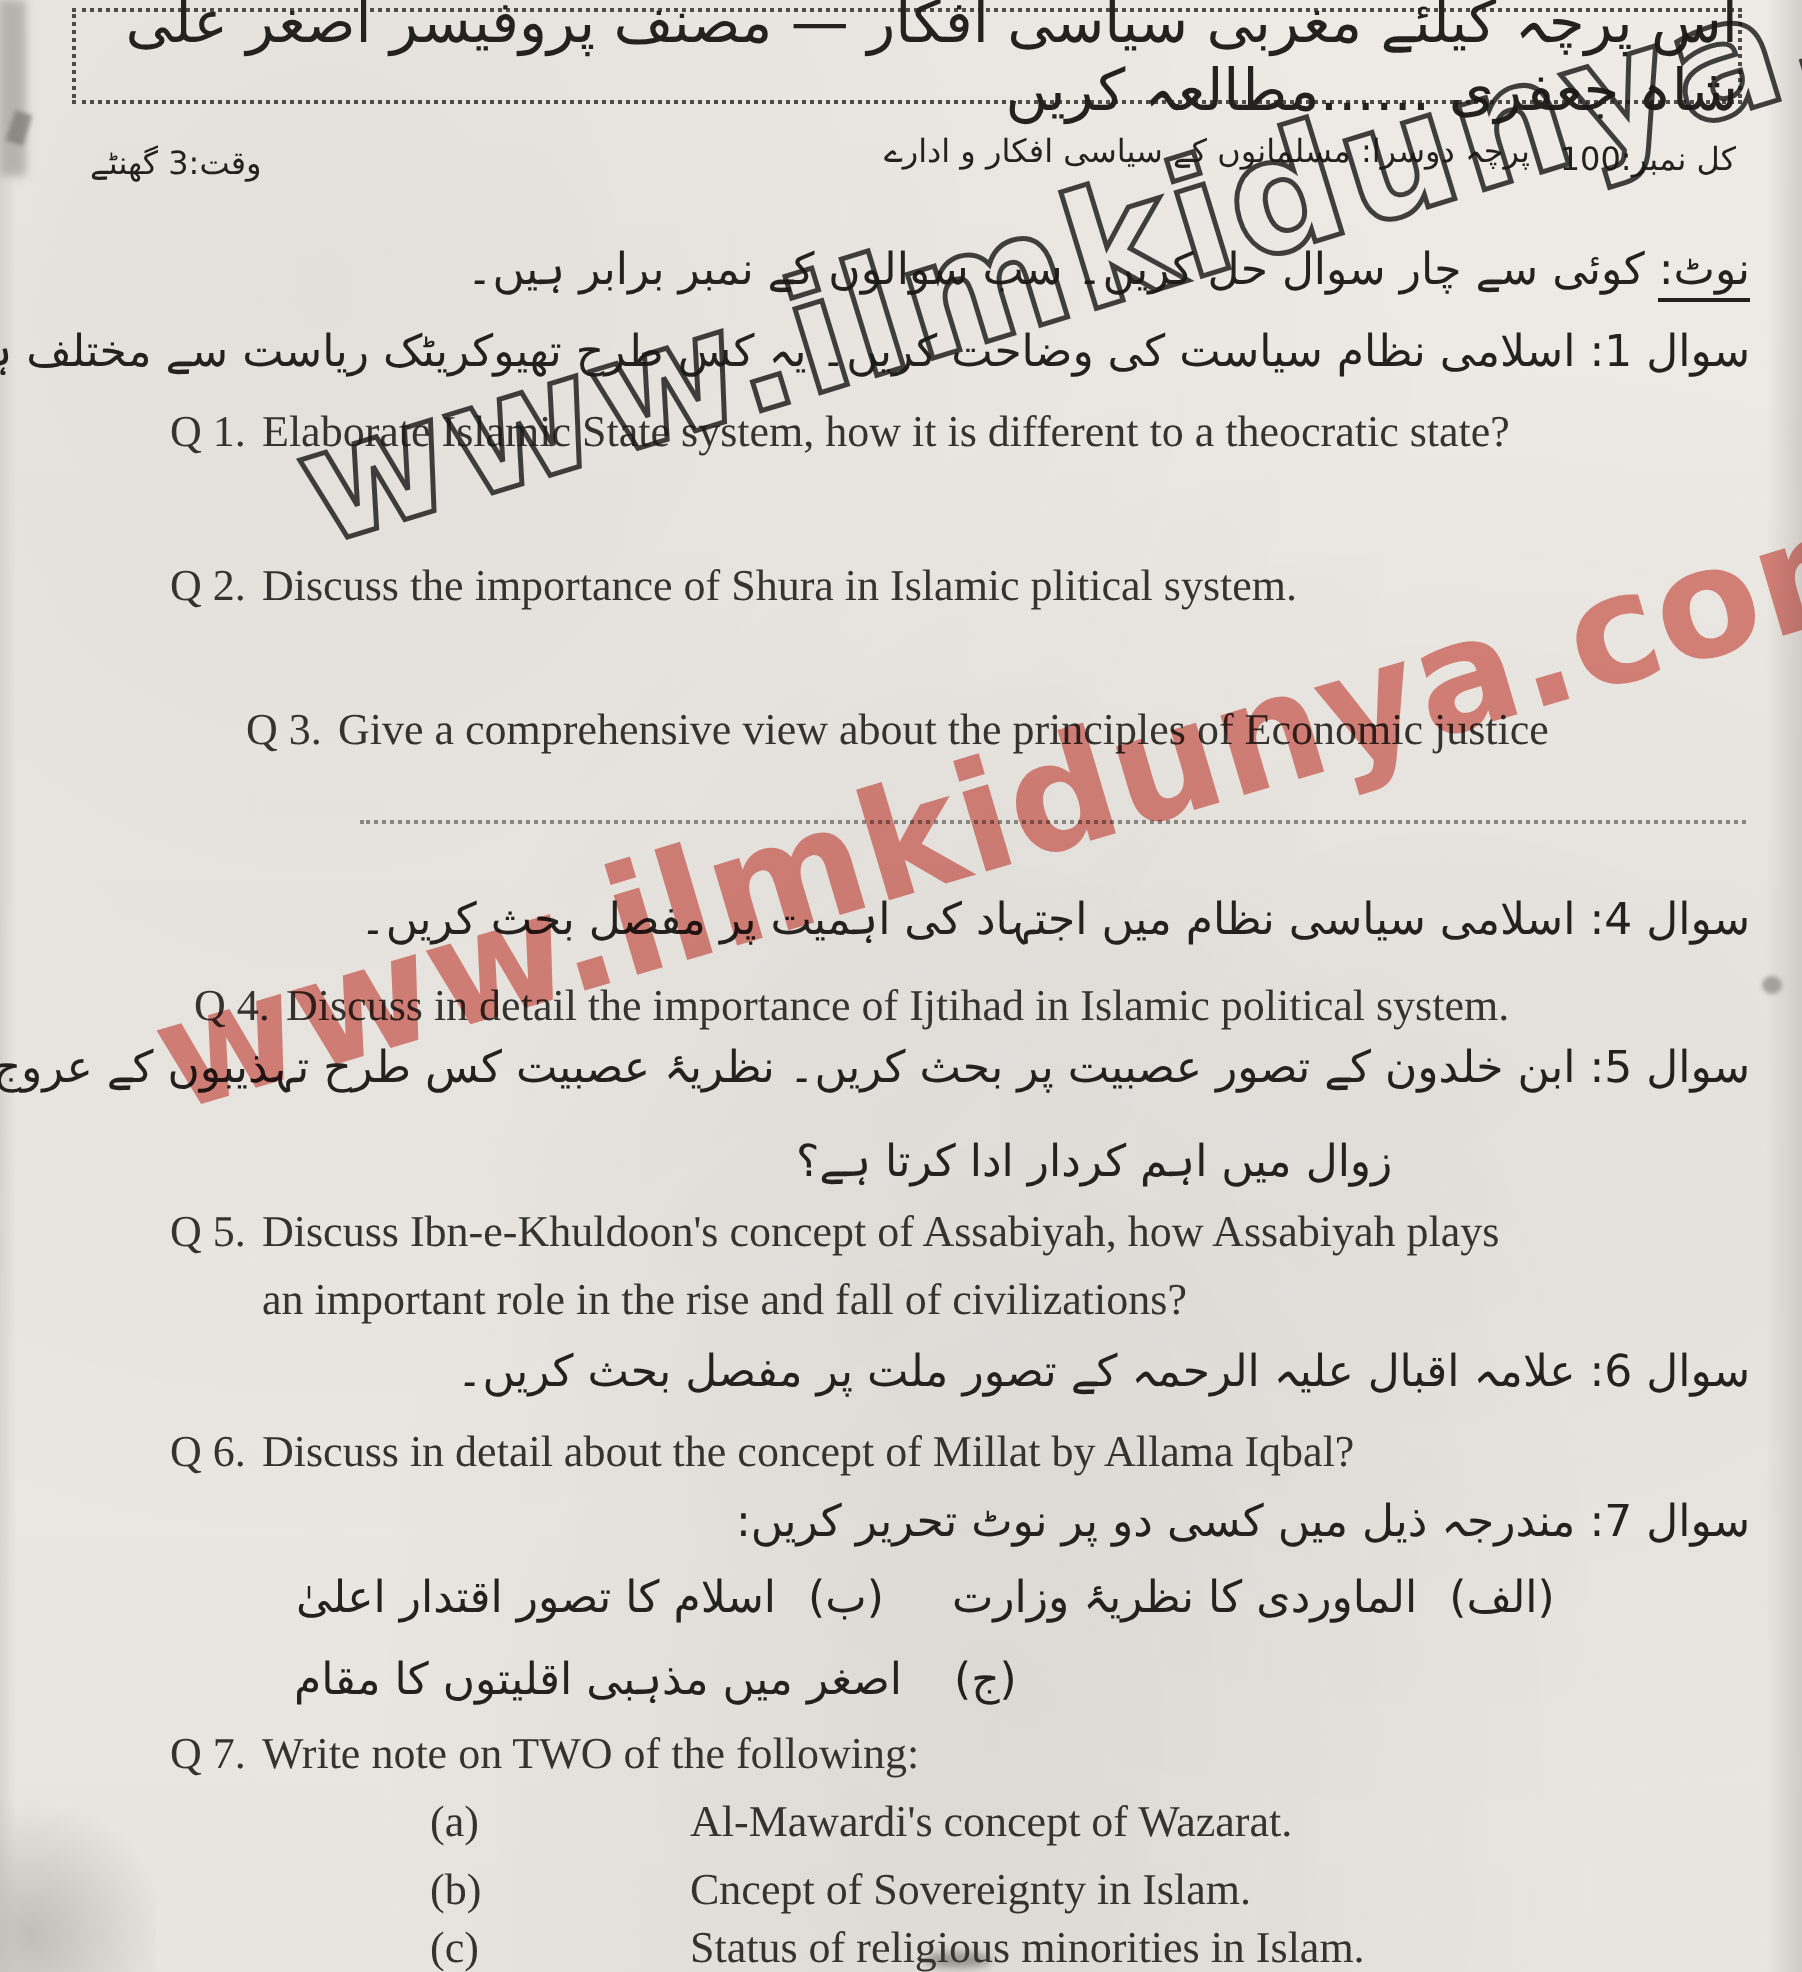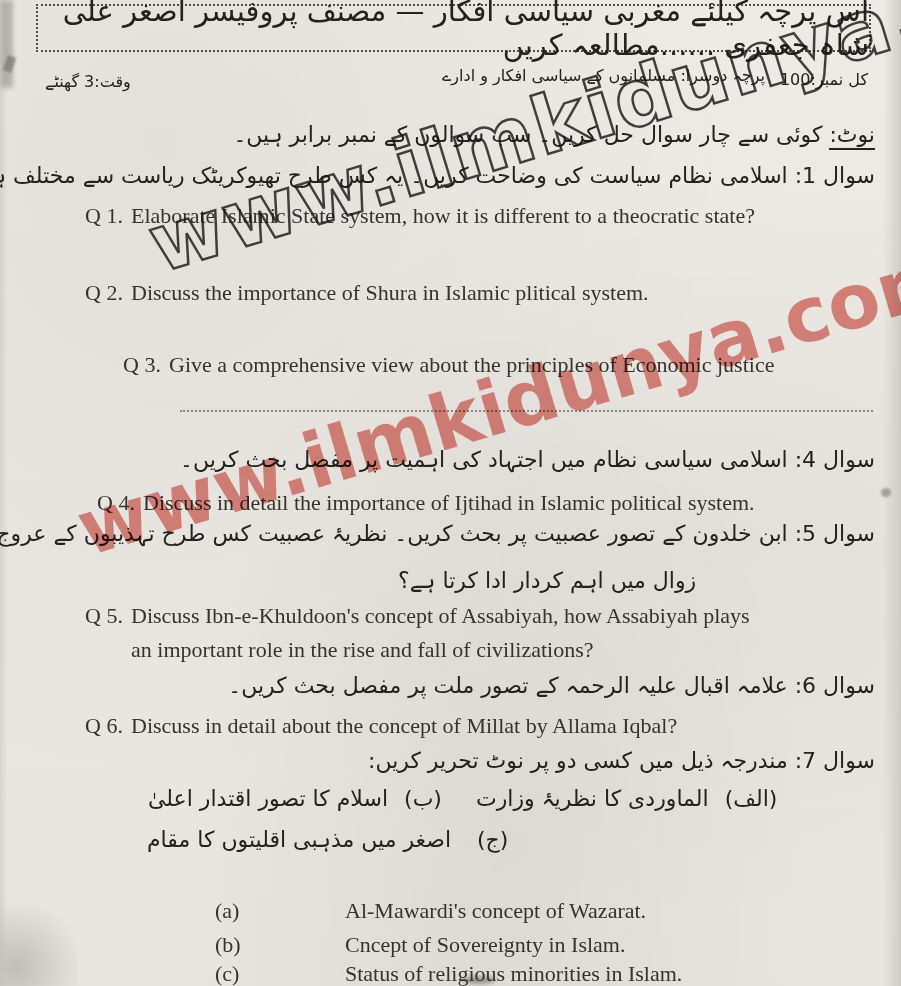--- a/index.html
+++ b/index.html
@@ -120,20 +120,23 @@
     <span class="lbl">(الف)</span>
     <span style="margin-right:16px;">الماوردی کا نظریۂ وزارت</span>
     <span class="lbl" style="margin-right:34px;">(ب)</span>
     <span style="margin-right:16px;">اسلام کا تصور اقتدار اعلیٰ</span>
   </div>
   <div class="item-row ur qur" style="left:147px;top:827px;">
     <span class="lbl">(ج)</span>
     <span style="margin-right:26px;">اصغر میں مذہبی اقلیتوں کا مقام</span>
   </div>
 
+  <div class="abs en qen" style="left:85px;top:864px;">
+    <span class="qnum">Q 7.</span><span>Write note on TWO of the following:</span>
+  </div>
   <div class="abs en qen" style="left:215px;top:932px;">
     <span class="en-item-label">(b)</span><span>Cncept of Sovereignty in Islam.</span>
   </div>
   <div class="abs en qen" style="left:215px;top:898px;">
     <span class="en-item-label">(a)</span><span>Al-Mawardi's concept of Wazarat.</span>
   </div>
   <div class="abs en qen" style="left:215px;top:961px;">
     <span class="en-item-label">(c)</span><span>Status of religious minorities in Islam.</span>
   </div>
 

